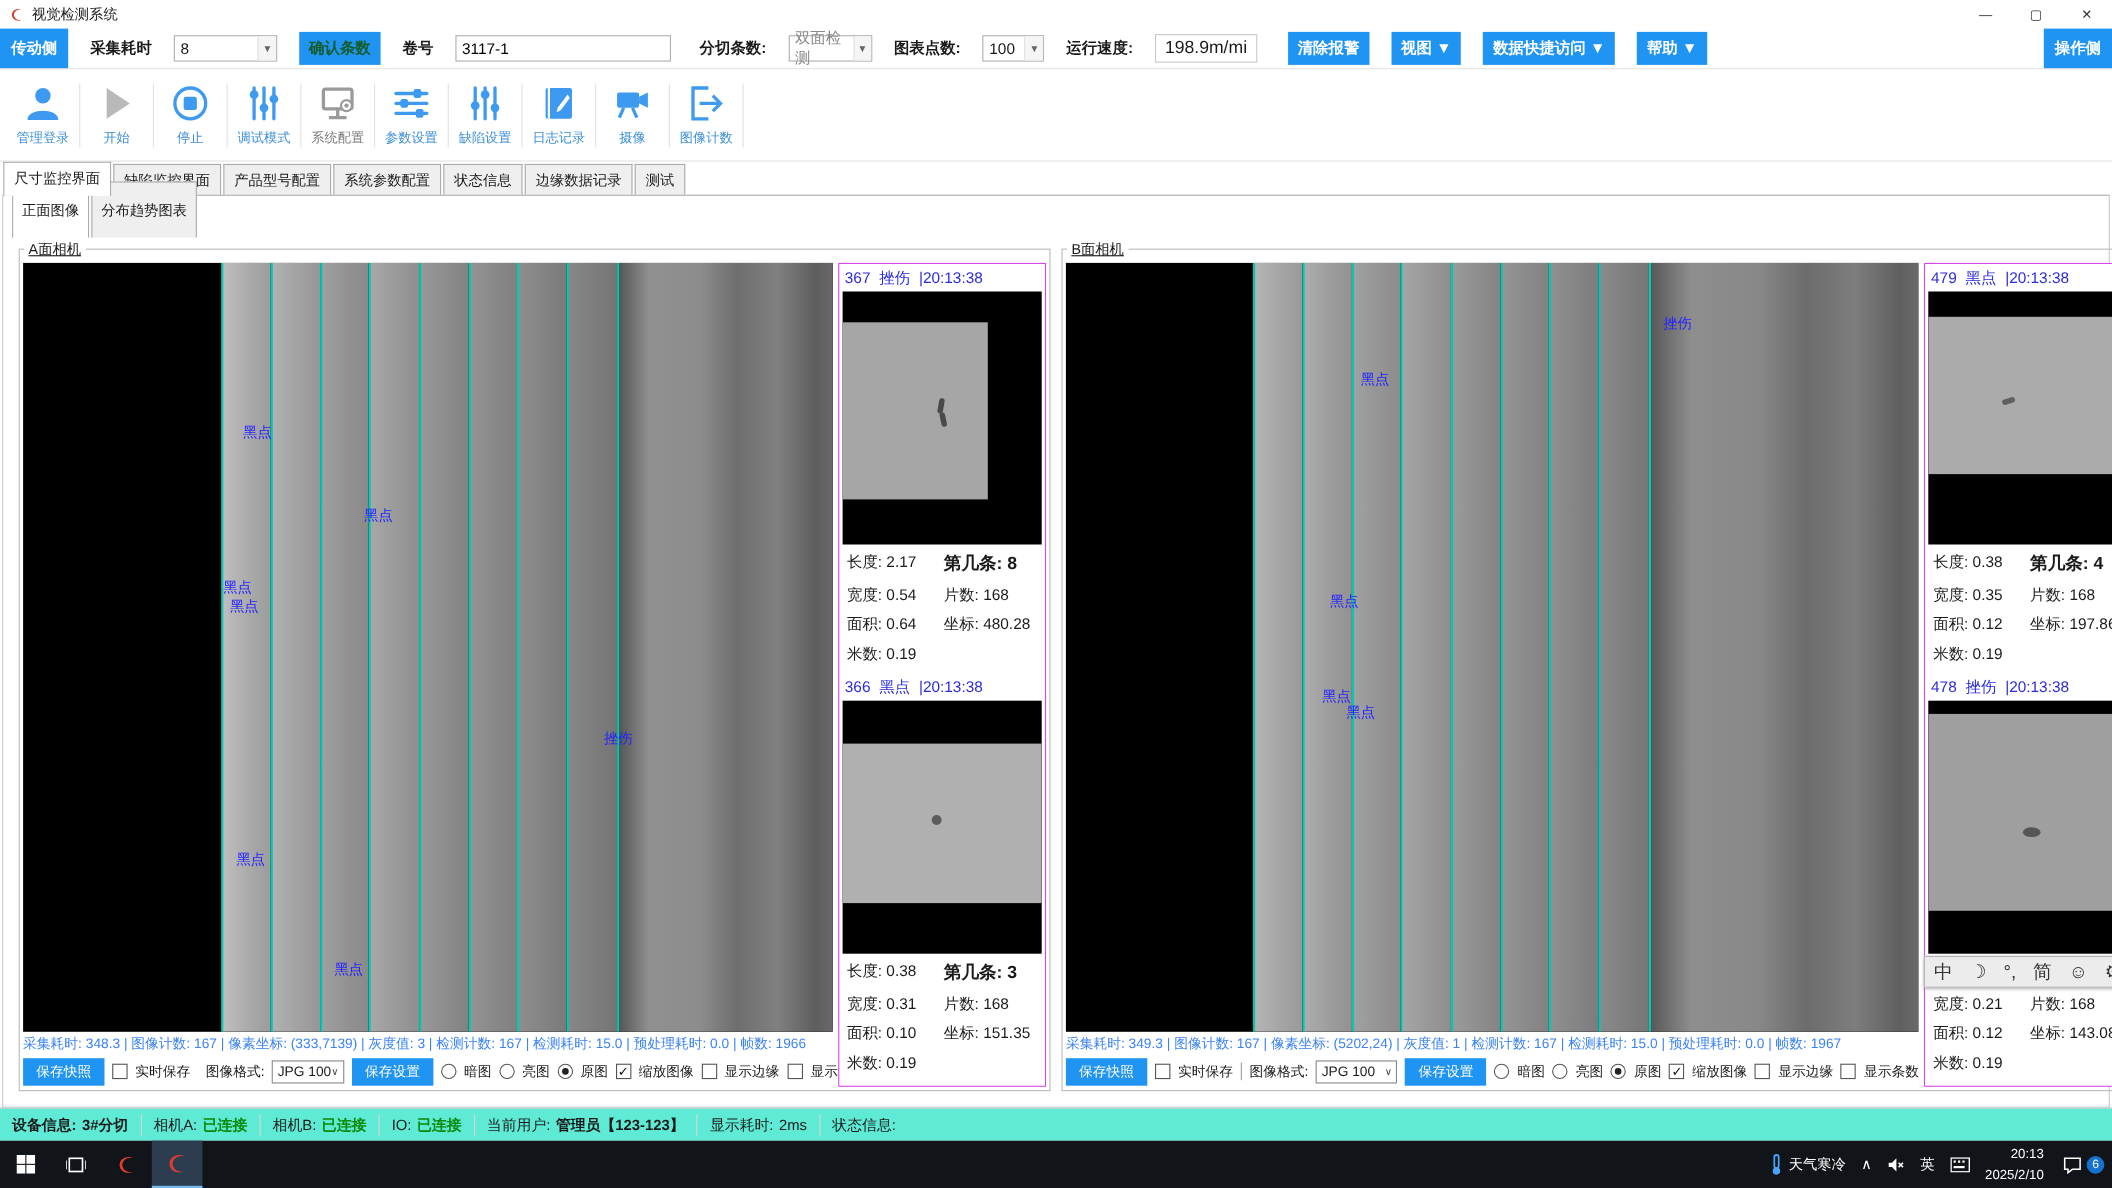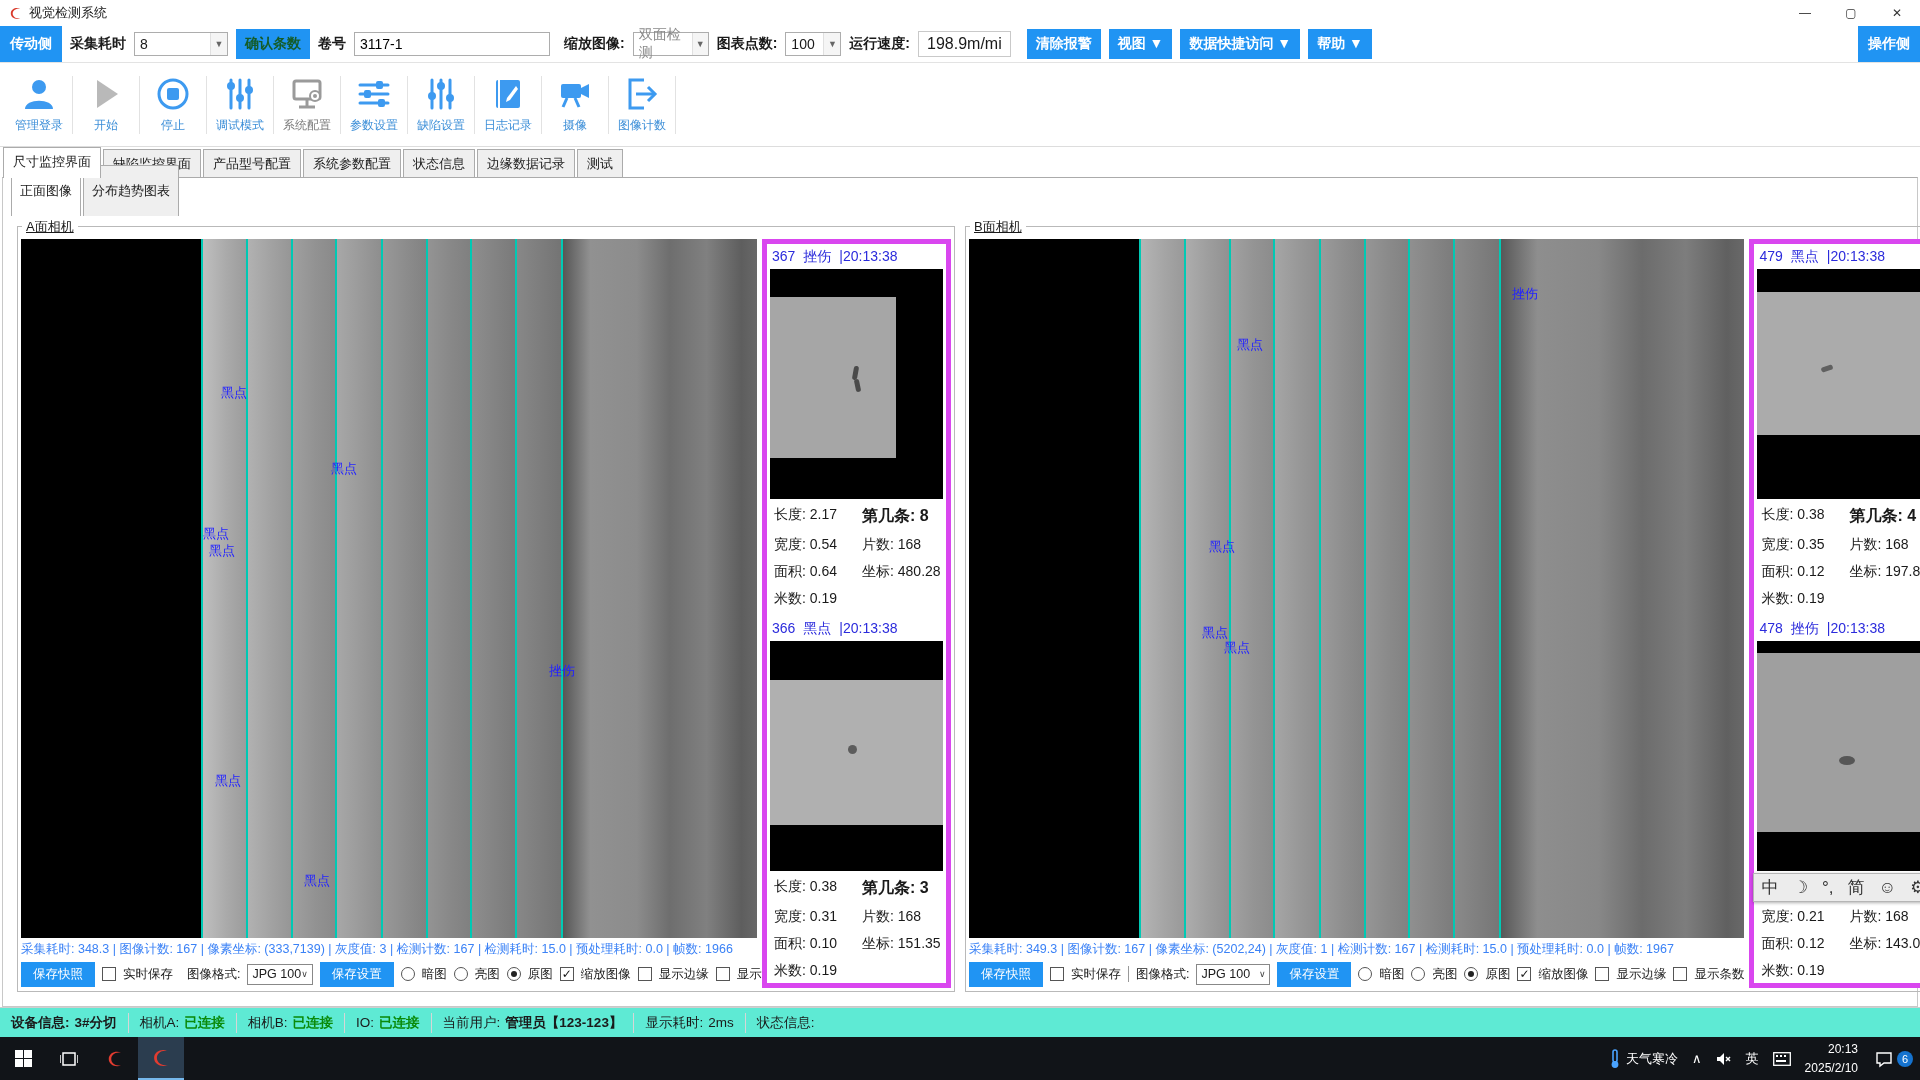--- a/index.html
+++ b/index.html
@@ -2,21 +2,21 @@
 <html><head>
 <meta charset="utf-8">
 <style>
   * { box-sizing: border-box; margin: 0; padding: 0; }
   html,body { width:1920px; height:1080px; overflow:hidden; background:#fff;
     font-family:"Liberation Sans","DejaVu Sans",sans-serif; color:#1a1a1a; }
   .titlebar { height:26px; display:flex; align-items:center; background:#fff; padding-left:8px; font-size:13px; }
   .app-logo { width:15px; height:15px; margin-right:6px; }
   .tb-spacer { flex:1; }
   .win-btn { width:46px; height:26px; display:flex; align-items:center; justify-content:center; font-size:12px; color:#333; cursor:pointer; }
-  .toolbar { height:37px; display:flex; align-items:center; gap:8px; padding-right:0; border-bottom:1px solid #e3e3e3; font-size:14px; }
+  .toolbar { height:37px; display:flex; align-items:center; gap:20px; padding-right:0; border-bottom:1px solid #e3e3e3; font-size:14px; }
   .toolbar .lbl { font-weight:bold; white-space:nowrap; }
   .btn-blue { background:#2094f3; color:#fff; border:none; font-size:14px; font-weight:bold; padding:6px 9px; white-space:nowrap; cursor:pointer; }
   .btn-side { align-self:stretch; display:flex; align-items:center; padding:0 10px; }
   .btn-confirm { color:#145c2a; }
   .combo { border:1px solid #adadad; background:#fff; height:24px; display:flex; align-items:center; padding-left:5px; position:relative; font-size:14px; }
   .combo .caret { margin-left:auto; width:17px; height:100%; display:flex; align-items:center; justify-content:center; color:#666; font-size:9px; border-left:1px solid #e0e0e0; background:#f5f5f5; }
   .textbox { border:1px solid #adadad; height:24px; padding:0 5px; font-size:14px; font-family:inherit; }
   .valuebox { border:1px solid #c9c9c9; height:26px; display:flex; align-items:center; padding:0 8px; font-size:16px; }
   .iconbar { height:84px; display:flex; align-items:center; border-bottom:1px solid #ddd; padding-left:6px; }
   .tool { width:66px; display:flex; flex-direction:column; align-items:center; gap:5px; cursor:pointer; }
@@ -45,21 +45,21 @@
   .cam-status { height:22px; display:flex; align-items:center; font-size:12.5px; white-space:nowrap; overflow:hidden; color:#3b82f6; }
   .cam-controls { height:28px; display:flex; align-items:center; gap:7px; font-size:12.5px; white-space:nowrap; }
   .btn-small { background:#2094f3; color:#fff; border:none; font-size:12.5px; padding:4px 12px; cursor:pointer; }
   .chk { width:14px; height:14px; border:1px solid #555; background:#fff; display:inline-flex; align-items:center; justify-content:center; font-size:12px; cursor:pointer; flex:none; }
   .chk.on::after { content:"✓"; color:#111; font-weight:bold; }
   .radio { width:14px; height:14px; border:1px solid #555; border-radius:50%; background:#fff; position:relative; cursor:pointer; flex:none; }
   .radio.on::after { content:""; position:absolute; inset:3px; border-radius:50%; background:#222; }
   .ctl-sep { width:1px; height:16px; background:#999; }
   .mini-combo { border:1px solid #888; background:#fff; height:21px; width:74px; display:flex; align-items:center; padding-left:4px; font-size:12.5px; }
   .mini-combo .caret { margin-left:auto; padding-right:4px; color:#444; font-size:9px; }
-  .defect-col { width:189px; border:5px solid #d946ef; background:#fff; display:flex; flex-direction:column; padding:2px 3px; gap:8px; position:relative; }
+  .defect-col { width:189px; border:1px solid #d946ef; background:#fff; display:flex; flex-direction:column; padding:2px 3px; gap:8px; position:relative; }
   .defect-block { position:relative; }
   .defect-header { display:flex; gap:8px; color:#2b2bdc; font-size:14px; padding:2px 2px 3px; }
   .thumb { height:230px; background:#000; position:relative; overflow:hidden; }
   .thumb-rect { position:absolute; background:#adadad; }
   .mark { position:absolute; background:#4a4a4a; }
   .stats { display:grid; grid-template-columns: 88px 1fr; row-gap:9px; padding:7px 2px 2px 4px; font-size:14px; }
   .stat { white-space:nowrap; }
   .stat.big { font-size:16px; font-weight:bold; }
   .ime-bar { position:absolute; left:-4px; right:-3px; top:255px; height:29px; background:#ececec; border:1px solid #b5b5b5; display:flex; align-items:center; justify-content:space-around; font-size:17px; color:#333; z-index:5; box-shadow:0 1px 3px rgba(0,0,0,.3); }
   .ime-bar span { cursor:pointer; }
@@ -93,21 +93,21 @@
 <div class="toolbar">
   <button class="btn-blue btn-side">传动侧</button>
   <span class="lbl">采集耗时</span>
   <div class="combo" style="width:94px;">
     <span>8</span>
     <span class="caret">▼</span>
   </div>
   <button class="btn-blue btn-confirm">确认条数</button>
   <span class="lbl">卷号</span>
   <input class="textbox" style="width: 196px;" value="3117-1">
-  <span class="lbl" style="margin-left:6px;">缩放图像:</span>
+  <span class="lbl" style="margin-left:6px;">分切条数:</span>
   <div class="combo" style="width:76px; color:#8a8a8a;">
     <span>双面检测</span>
     <span class="caret">▼</span>
   </div>
   <span class="lbl">图表点数:</span>
   <div class="combo" style="width:56px;">
     <span>100</span>
     <span class="caret">▼</span>
   </div>
   <span class="lbl">运行速度:</span>

